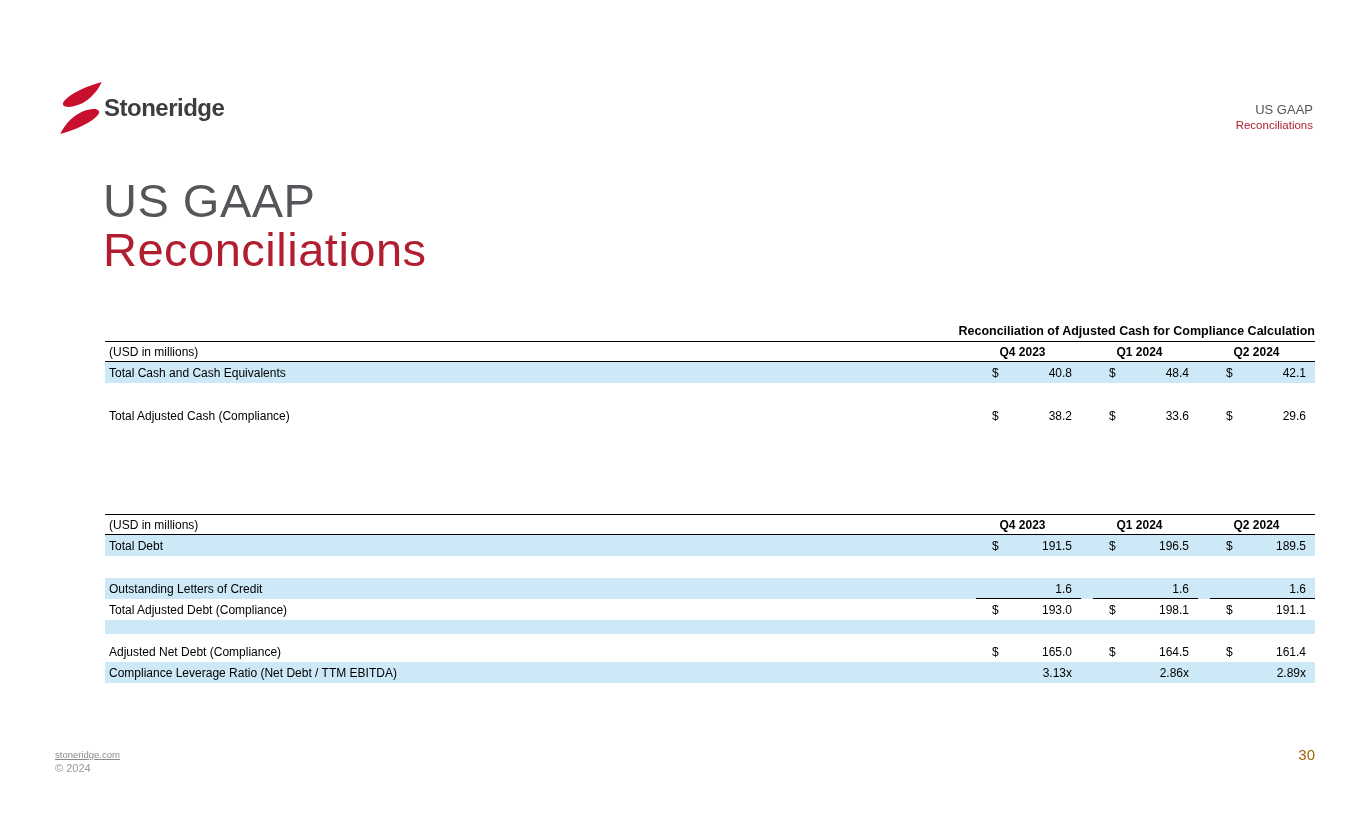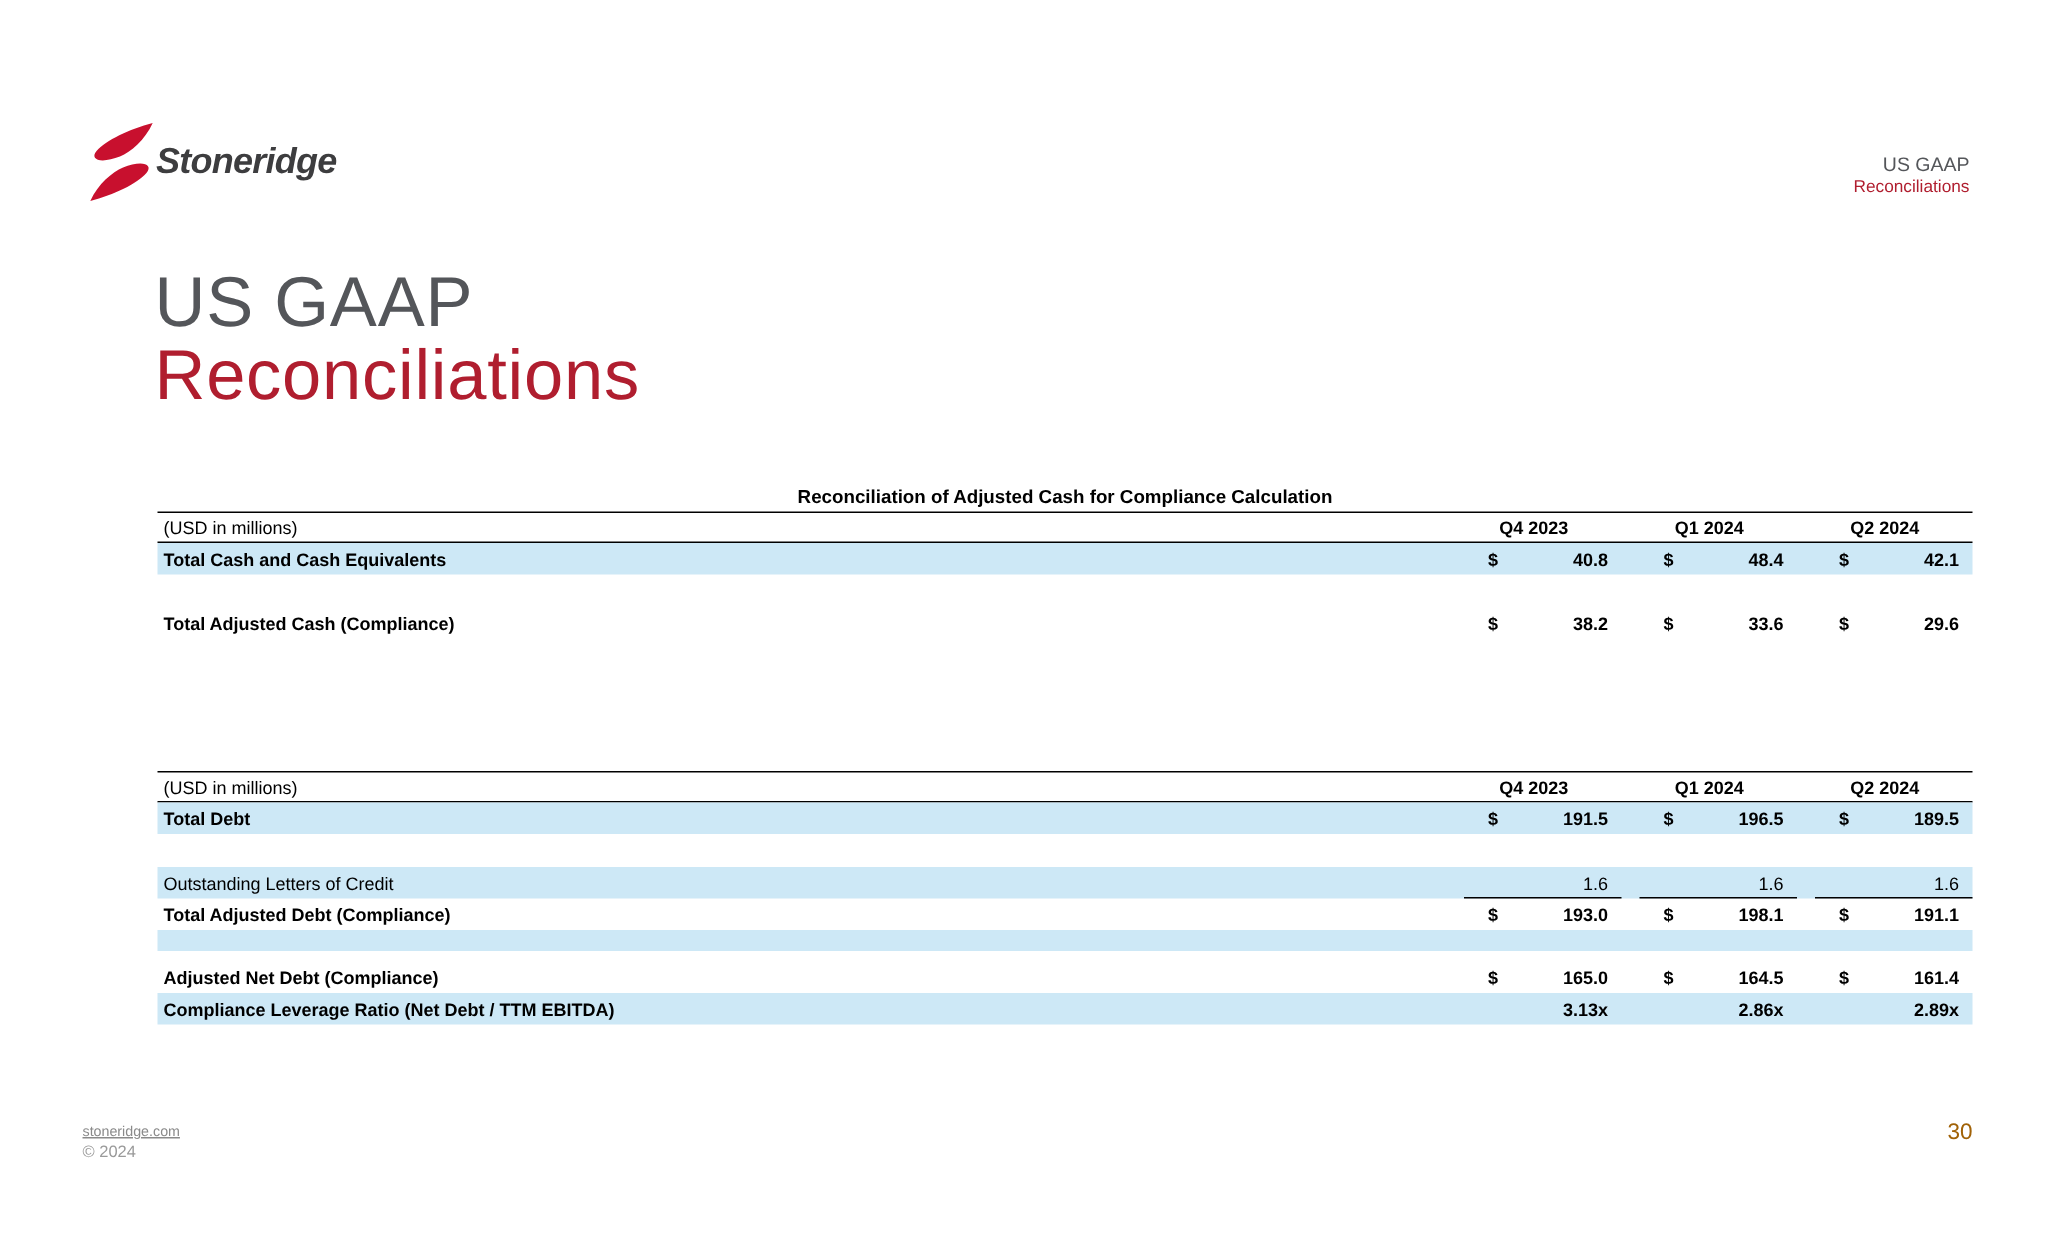--- a/index.html
+++ b/index.html
@@ -6,52 +6,52 @@
   html,body { background:#ffffff; }
   body {
     width:1365px; height:829px; position:relative; overflow:hidden;
     font-family:"Liberation Sans", sans-serif; color:#000;
   }
   .page { position:absolute; inset:0; background:#fff; }
 
   
   .logo { position:absolute; left:55px; top:82px; display:flex; align-items:center; }
   .logo-mark { width:52px; height:52px; }
-  .logo-text { font-size:24px; font-weight:700; color:#3d3d3f; letter-spacing:-0.5px; margin-left:-3px;font-style:italic; }
+  .logo-text { font-size:24px; font-weight:700; color:#3d3d3f; letter-spacing:-0.5px; margin-left:-3px; }
 
   
   .corner { position:absolute; right:52px; top:102px; text-align:right; line-height:1.25; }
   .corner-l1 { font-size:13px; color:#54565a; }
   .corner-l2 { font-size:11.5px; color:#b01e2f; }
 
   
   .main-title { position:absolute; left:103px; top:176px; line-height:49px; letter-spacing:0.5px; }
   .mt1 { font-size:47px; color:#54565a; }
   .mt2 { font-size:47px; color:#b01e2f; }
 
   
   .tbl { position:absolute; left:105px; width:1210px; font-size:12px; }
   .tbl--cash { top:324px; }
   .tbl--debt { top:514px; }
-  .tbl-title { text-align:center; font-weight:700; font-size:12.5px; height:17px; }
+  .tbl-title { text-align:right; font-weight:700; font-size:12.5px; height:17px; }
   .thead {
     display:flex; height:21px; align-items:center; font-weight:700;
     border-top:1.5px solid #000; border-bottom:1.5px solid #000;
   }
   .row { display:flex; height:21px; align-items:center; }
   .cell-label { flex:1; padding-left:4px; white-space:nowrap; }
   .unit { font-weight:400; }
   .head-num { width:117px; height:100%; display:flex; align-items:center; justify-content:center; }
   .cell-num {
     width:117px; height:100%; position:relative;
     display:flex; justify-content:space-between; align-items:center;
     padding:0 9px 0 28px;
   }
   .shaded { background:#cde8f6; }
-  .bold { font-weight:700; }
+  .bold { font-weight:400; }
   .u .cell-num::after {
     content:""; position:absolute; left:12px; right:0; bottom:0;
     border-bottom:1.2px solid #000;
   }
   .spacer { height:22px; }
   .spacer-sm { height:14px; }
   .gap-sm { height:7px; }
 
   
   .site-link { position:absolute; left:55px; top:749px; font-size:9.5px; color:#8a8a8a; text-decoration:underline; }

